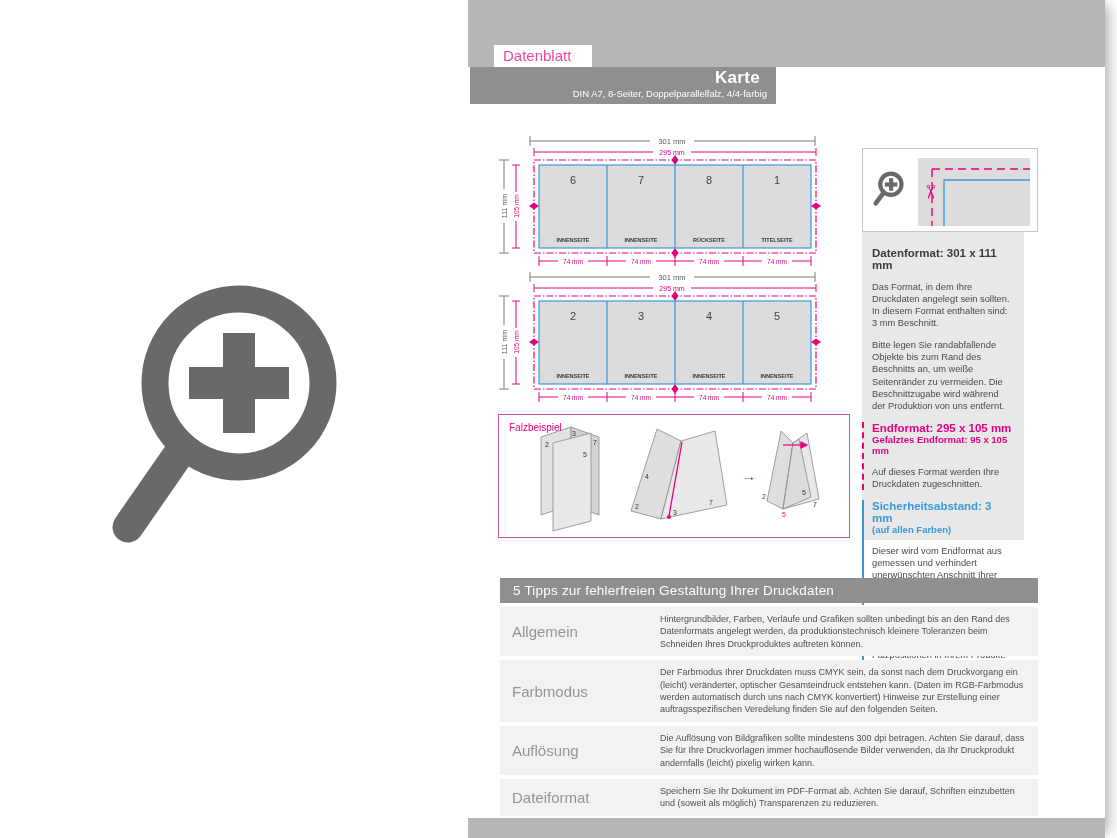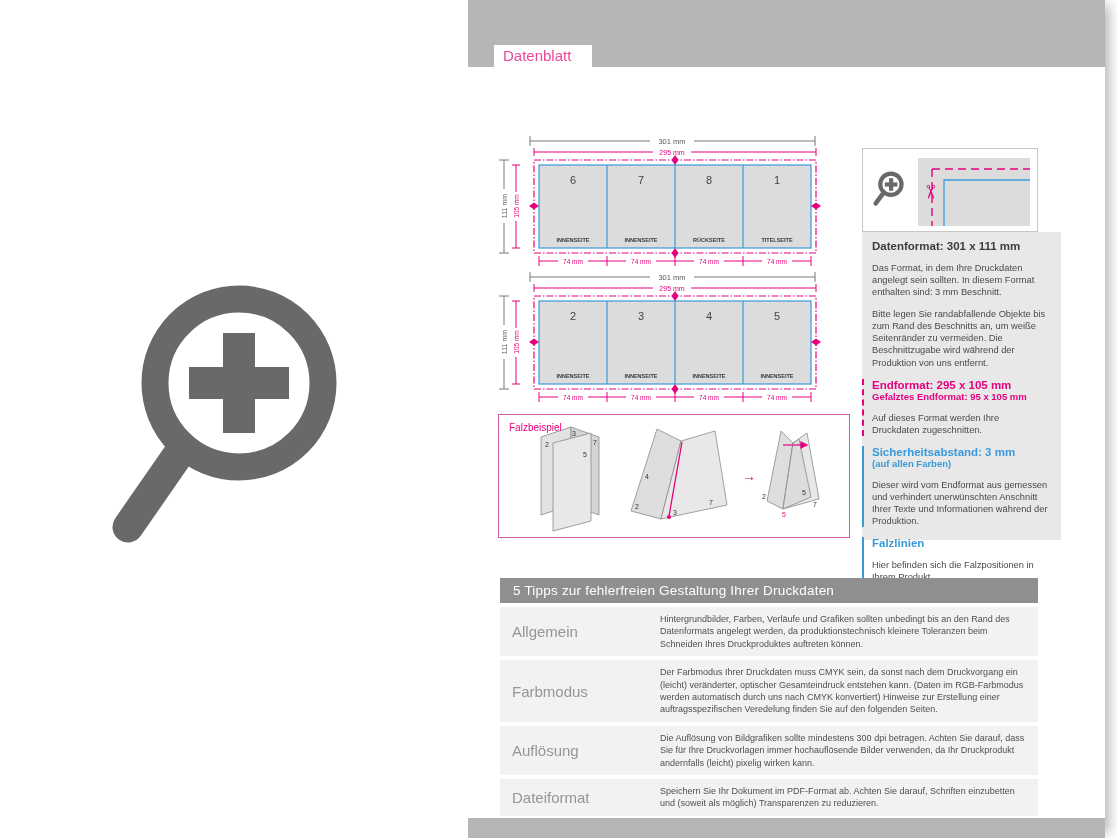--- a/index.html
+++ b/index.html
@@ -29,22 +29,22 @@
 
   
   .fold-box { position:absolute; left:30px; top:414px; width:352px; height:124px;
               border:1px solid #c9569f; background:#fff; }
   .fold-box .lbl { position:absolute; left:10px; top:7px; color:#e6007e; font-size:10px; font-weight:normal; }
 
   
   .info-box { position:absolute; left:394px; top:148px; width:176px; height:84px;
               background:#fff; border:1px solid #c6c6c6; display:flex; align-items:center; }
   .info-box .mag { margin-left:7px; }
-  .info-panel { position:absolute; left:394px; top:232px; width:199px; height:308px;
-                background:#e8e8e8; padding:8px 8px 8px 0; }
+  .info-panel { position:absolute; left:394px; top:232px; width:162px; height:308px;
+                background:#e8e8e8; padding:15px 8px 8px 0; }
   .sec { border-left:2px solid transparent; padding:0 4px 0 8px; margin-bottom:10px; }
   .sec .h { font-size:11.5px; font-weight:bold; color:#3c3c3c; }
   .sec .sub { font-size:9.5px; font-weight:bold; }
   .sec .b { font-size:9.3px; color:#4a4a4a; line-height:1.3; margin-top:10px; }
   .sec.magenta { border-left:2px dashed #e6007e; }
   .sec.magenta .h, .sec.magenta .sub { color:#e6007e; }
   .sec.blue { border-left:2px solid #3a9ad9; }
   .sec.blue .h, .sec.blue .sub { color:#3a9ad9; }
   .sec.blue .sub { font-weight:bold; }
 
@@ -75,20 +75,24 @@
       <rect x="83" y="83" width="100" height="32"></rect>
       <rect x="117" y="49" width="32" height="100"></rect>
     </g>
   </svg>
 
   <div id="page">
     <div class="band-top"></div>
 
     <div class="tab">Datenblatt</div>
 
+    <div class="title-bar">
+      <div class="t">Karte</div>
+      <div class="s">DIN A7, 8-Seiter, Doppelparallelfalz, 4/4-farbig</div>
+    </div>
 
     <svg id="sheet1" class="sheet-svg" width="330" height="136" viewBox="0 0 330 136">
 
       <g stroke="#7a7a7a" stroke-width="1">
         <line x1="36" y1="8" x2="321" y2="8"></line>
           <line x1="36" y1="3" x2="36" y2="13"></line>
           <line x1="321" y1="3" x2="321" y2="13"></line>
       </g>
       <rect x="156" y="2" width="44" height="12" fill="#fff"></rect>
       <text x="178" y="11" font-size="7.5" fill="#5a5a5a" text-anchor="middle">301 mm</text>

